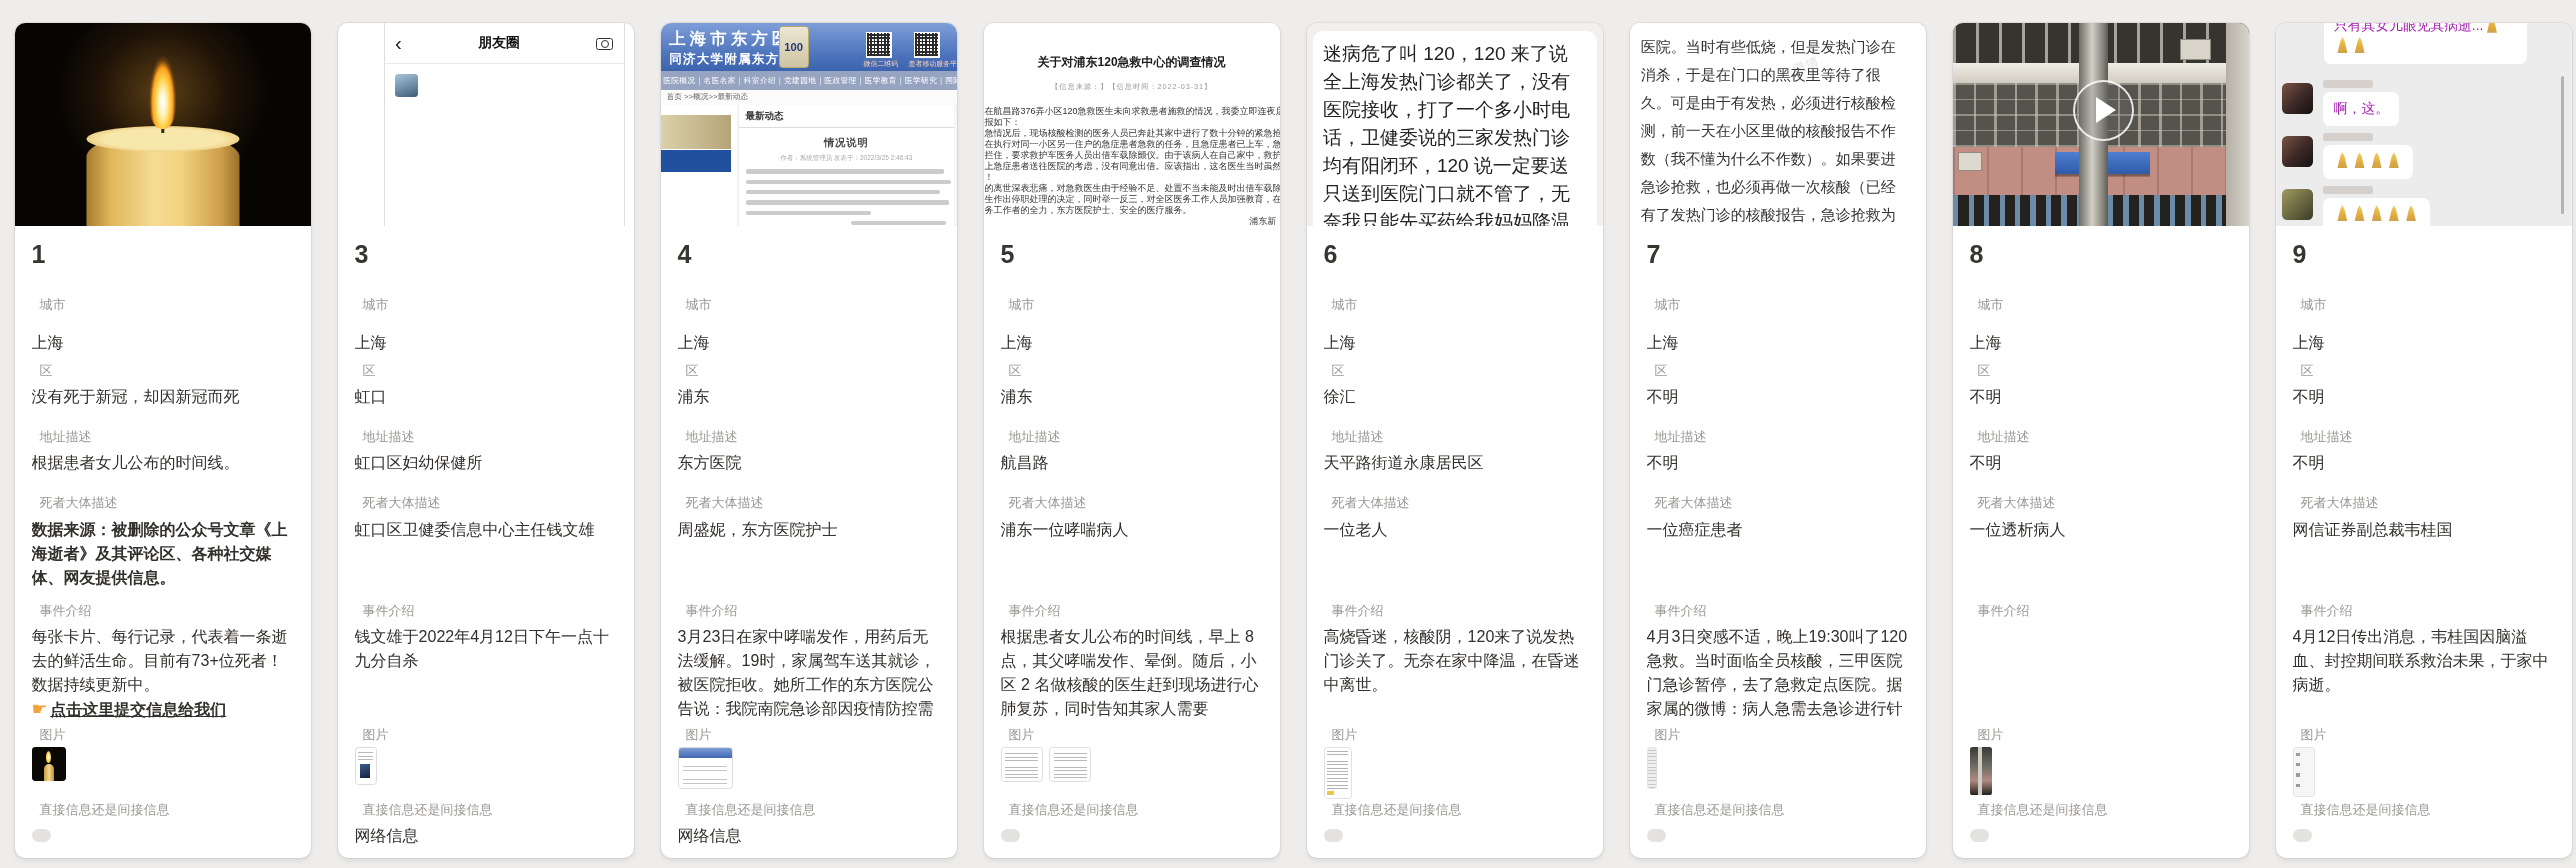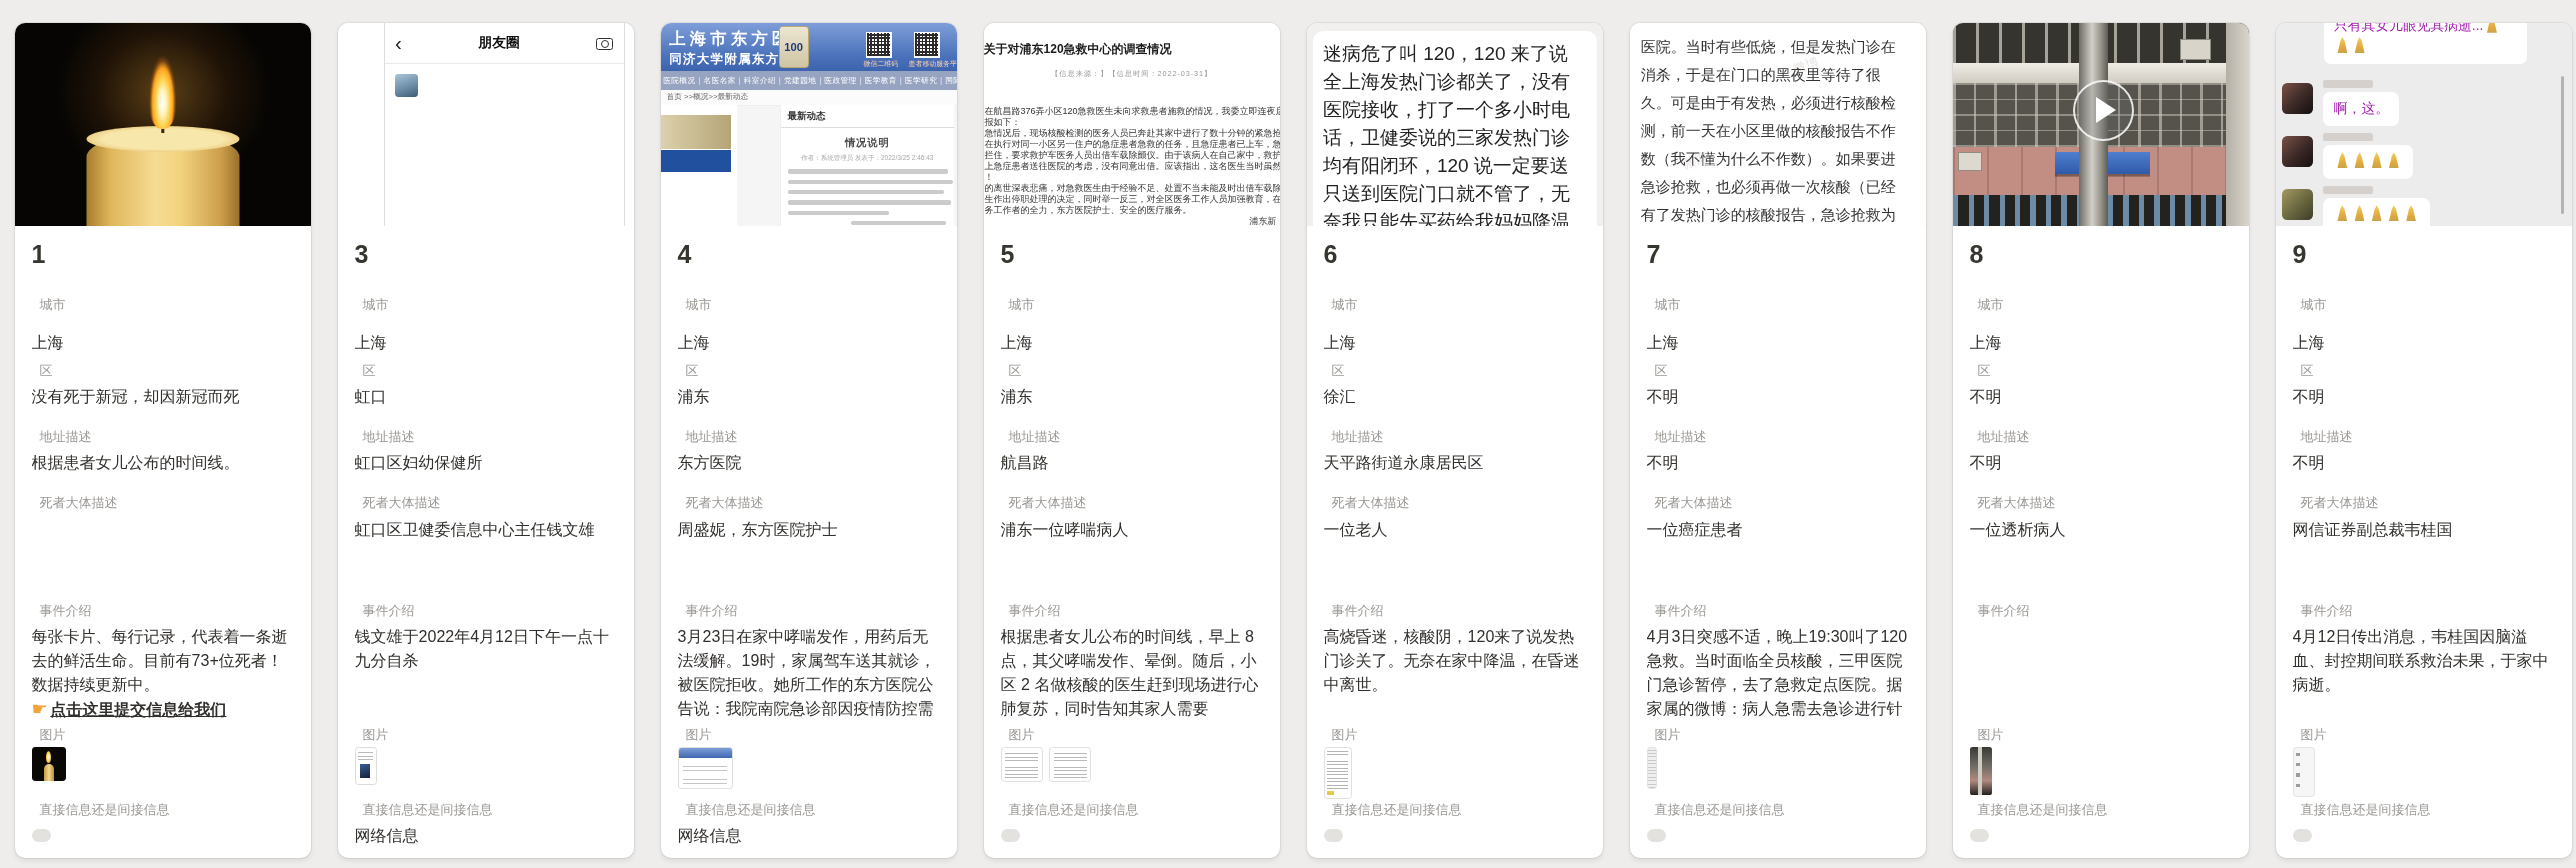--- a/index.html
+++ b/index.html
@@ -85,29 +85,29 @@
   .qr1{left:205px}.qr2{left:253px}
   .qrlab{position:absolute;top:36px;font-size:6.9px;color:#ffd2b0;white-space:nowrap;}
   .qrlab1{left:203px}.qrlab2{left:248px}
   .m-site .nav{position:absolute;left:0;top:48px;right:0;height:19px;background:#97a4c1;
     color:#fff;font-size:7.7px;line-height:19px;letter-spacing:0.4px;white-space:nowrap;overflow:hidden;padding-left:2.6px;}
   .m-site .bc{position:absolute;left:0;top:67px;right:0;height:14.6px;background:#fbfbfb;
     font-size:7.7px;color:#666;line-height:14.6px;padding-left:6px;border-bottom:0.9px solid #eee;}
   .m-site .side{position:absolute;left:0;top:82px;width:76px;bottom:0;background:#fff;}
   .m-site .sb1{position:absolute;left:0;top:10.3px;right:5.2px;height:34px;background:linear-gradient(90deg,#dcd1ac,#b5a477);}
   .m-site .sb2{position:absolute;left:0;top:45px;right:5.2px;height:22.4px;background:#21509e;}
-  .m-site .main{position:absolute;left:77px;top:82px;right:2.6px;bottom:0;background:#fff;border-left:0.9px solid #eee;margin-left:42px;}
+  .m-site .main{position:absolute;left:77px;top:82px;right:2.6px;bottom:0;background:#fff;border-left:0.9px solid #eee;}
   .m-site .sec{font-size:9.5px;font-weight:700;color:#333;padding:5.2px 0 4.3px 6.9px;border-bottom:0.9px solid #ddd;}
   .m-site .dt{font-size:10.3px;font-weight:600;color:#4a4a4a;text-align:center;margin-top:7.7px;letter-spacing:0.9px;}
   .m-site .dm{font-size:6.5px;color:#a8a8a8;text-align:center;margin-top:4.3px;}
   .m-site .bar{height:4.3px;background:#cbcbcb;border-radius:1.7px;margin:6px 7.7px 0 7.7px;}
   .m-site .bar.short{width:95px;margin-left:auto;}
   
   .m-report{background:#fff;}
-  .m-report .rt{font-size:12px;font-weight:700;color:#1b1b1b;margin-top:18px;}
+  .m-report .rt{text-align:center;font-size:12px;font-weight:700;color:#1b1b1b;margin-top:31px;}
   .m-report .rm{text-align:center;font-size:7.3px;color:#9a9a9a;margin-top:11.2px;letter-spacing:0.9px;}
   .m-report .rbody{position:absolute;left:0;right:0;top:83px;}
   .m-report .rl{font-size:9px;line-height:11px;color:#333;white-space:nowrap;overflow:hidden;padding:0 0.9px;}
   .m-report .rl.right{text-align:right;padding-right:3.4px;}
   
   .m-msg{background:#f1f0ef;}
   .m-msg .bub{position:absolute;left:6px;right:6px;top:7.7px;bottom:-52px;background:#fff;border-radius:10.3px;
     padding:9.5px 10.3px;font-size:19px;line-height:28px;color:#222;}
   .m-msg2{background:#fdfdfd;}
   .m-msg2 .bub2{position:absolute;left:0px;right:6px;top:0px;bottom:-138px;background:#fff;border-radius:0 0 10.3px 10.3px;
@@ -195,20 +195,21 @@
       <div class="flame"></div>
     </div>
     <div class="num">1</div>
     <div class="lab l-city">城市</div>
     <div class="val v-city">上海</div>
     <div class="lab l-dist">区</div>
     <div class="val v-dist">没有死于新冠，却因新冠而死</div>
     <div class="lab l-addr">地址描述</div>
     <div class="val v-addr">根据患者女儿公布的时间线。</div>
     <div class="lab l-dec">死者大体描述</div>
+    <div class="val v-dec bold">数据来源：被删除的公众号文章《上海逝者》及其评论区、各种社交媒体、网友提供信息。</div>
     <div class="lab l-evt">事件介绍</div>
     <div class="val v-evt">
       <span>每张卡片、每行记录，代表着一条逝去的鲜活生命。目前有73+位死者！数据持续更新中。</span>
       <div>
         <span class="point-icon">☛</span><span class="evt-link">点击这里提交信息给我们</span>
       </div>
     </div>
     <div class="lab l-img">图片</div>
     <div class="thumbs">
       <div class="th th-candle"></div>

